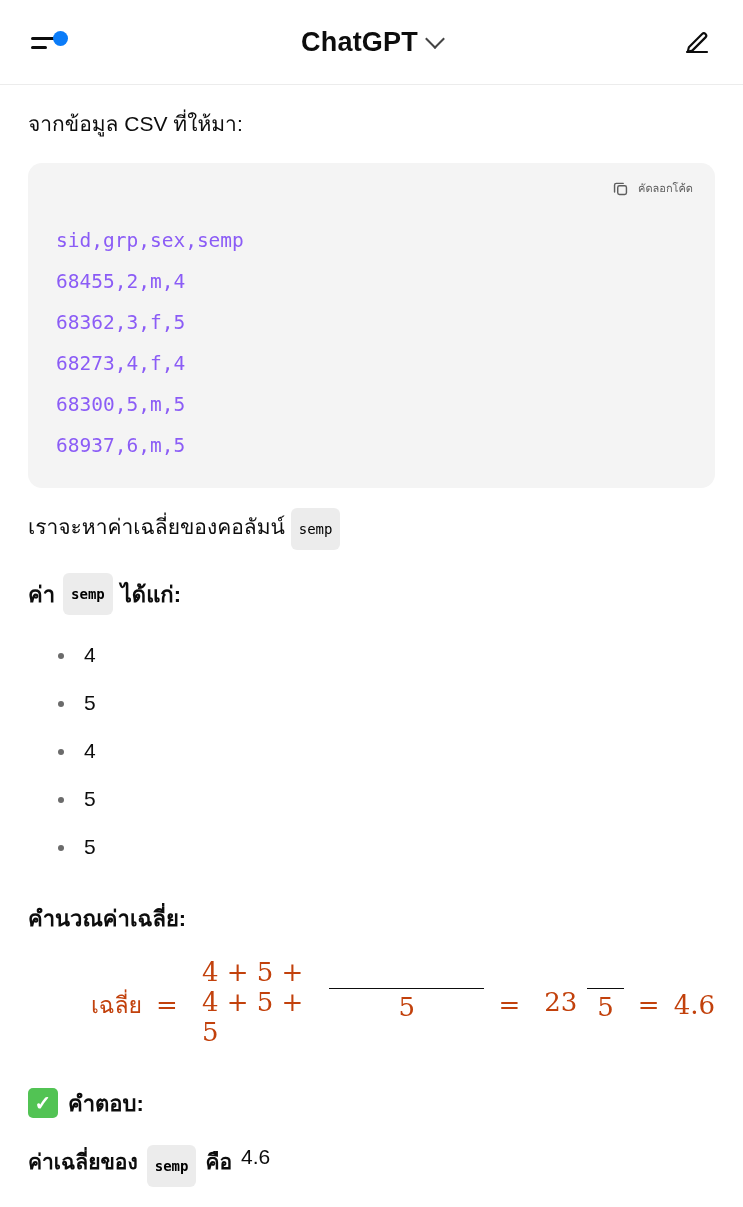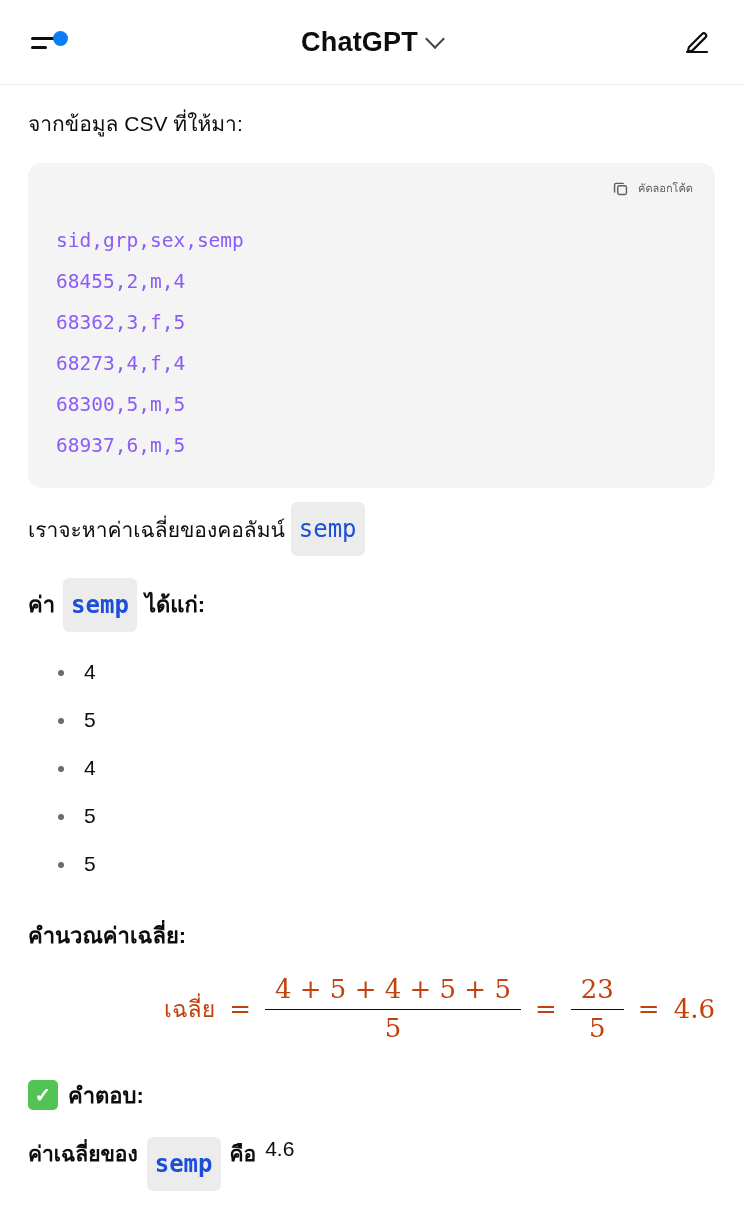--- a/index.html
+++ b/index.html
@@ -145,25 +145,25 @@
     padding: 0 28px;
     font-family: "DejaVu Sans Mono", "Liberation Mono", monospace;
     font-size: 19.5px;
     line-height: 41px;
     color: #8b5cf6;
     white-space: pre;
   }
 
   .inline-code {
     font-family: "DejaVu Sans Mono", "Liberation Mono", monospace;
-    font-size: 24px;
+    font-size: 14px;
     background: #ececec;
     border-radius: 6px;
     padding: 13px 8px;
-    color: #1d4ed8;
+    color: #000000;
   }
 
   .h-strong {
     font-size: 22px;
     font-weight: 700;
     margin: 30px 0 0 0;
     display: flex;
     align-items: center;
     gap: 8px;
     flex-wrap: wrap;
@@ -202,21 +202,21 @@
     font-family: "DejaVu Serif", "Liberation Serif", serif;
     font-size: 26px;
     color: #c2410c;
   }
   .math-label {
     font-family: "Liberation Sans", sans-serif;
     font-size: 23px;
   }
   .frac {
     display: inline-flex;
-    flex-direction: column;
+    flex-direction: row;
     align-items: center;
     line-height: 1.15;
   }
   .frac .num {
     padding: 0 10px 4px 10px;
     font-size: 26px;
   }
   .frac .den {
     padding: 4px 10px 0 10px;
     border-top: 1.6px solid #0d0d0d;

